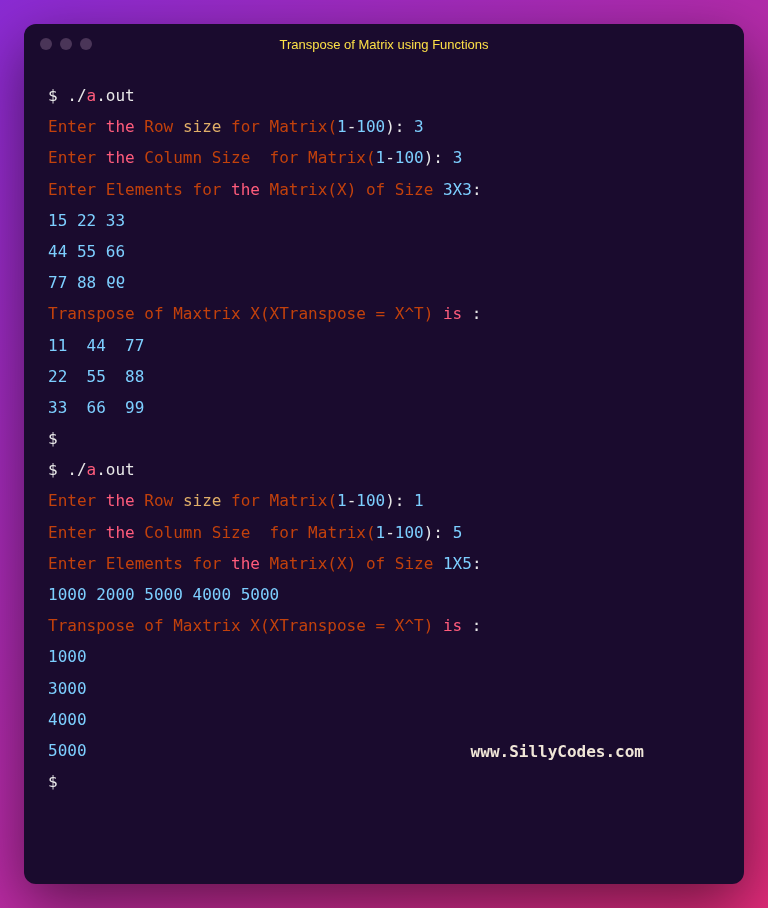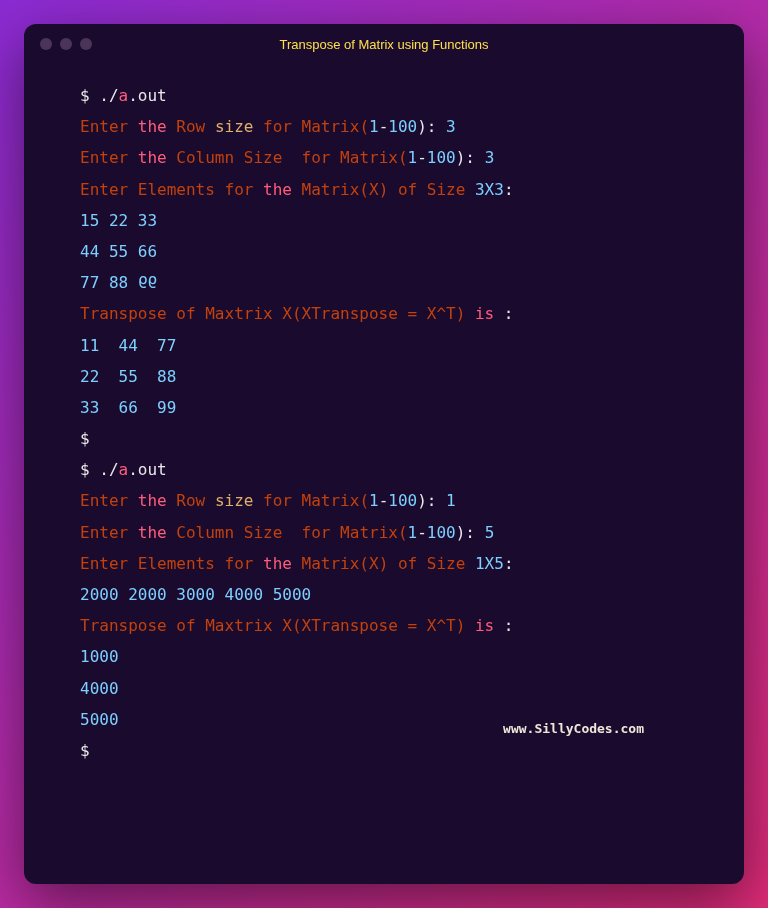--- a/index.html
+++ b/index.html
@@ -60,38 +60,37 @@
       font-family: -apple-system, BlinkMacSystemFont, sans-serif;
     }
     
     .terminal-body {
       flex: 1;
       padding: 16px 24px;
       font-size: 16px;
       line-height: 1.95;
       color: #d4d4d4;
       position: relative;
-      margin-left: 32px;
     }
     
     .line {
       white-space: pre;
     }
     .white { color: #e8e8e8; }
     .red { color: #ff5c7c; }
     .blue { color: #c2410c; }
     .cyan { color: #7dcfff; }
     .yellow { color: #e0af68; }
     
     .watermark {
       position: absolute;
       right: 100px;
-      top: 652px;
+      top: 672px;
       color: #f0e6d8;
-      font-size: 13px;
+      font-size: 16px;
       font-weight: bold;
     }
   </style>
 </head>
 <body>
 
 <div class="terminal-window">
   <div class="title-bar">
     <div class="traffic-lights">
       <div class="traffic-light"></div>
@@ -123,25 +122,26 @@
     <div class="line"><span class="white">$</span></div>
 
     <div class="line"><span class="white">$</span><span class="white"> </span><span class="white">./</span><span class="red">a</span><span class="white">.out</span></div>
 
     <div class="line"><span class="blue">Enter </span><span class="red">the</span><span class="blue"> Row </span><span class="yellow">size</span><span class="blue"> for </span><span class="blue">Matrix(</span><span class="cyan">1</span><span class="white">-</span><span class="cyan">100</span><span class="white">): </span><span class="cyan">1</span></div>
 
     <div class="line"><span class="blue">Enter </span><span class="red">the</span><span class="blue"> Column Size </span><span class="blue"> for </span><span class="blue">Matrix(</span><span class="cyan">1</span><span class="white">-</span><span class="cyan">100</span><span class="white">): </span><span class="cyan">5</span></div>
 
     <div class="line"><span class="blue">Enter Elements </span><span class="blue">for </span><span class="red">the</span><span class="blue"> Matrix(X) </span><span class="blue">of Size </span><span class="cyan">1X5</span><span class="white">:</span></div>
 
-    <div class="line"><span class="cyan">2000 2000 3000 4000 5000</span></div>
+    <div class="line"><span class="cyan">1000 2000 5000 4000 5000</span></div>
 
     <div class="line"><span class="blue">Transpose </span><span class="blue">of Maxtrix X(XTranspose = X^T) </span><span class="red">is</span><span class="white"> :</span></div>
 
     <div class="line"><span class="cyan">1000</span></div>
+    <div class="line"><span class="cyan">3000</span></div>
     <div class="line"><span class="cyan">4000</span></div>
     <div class="line"><span class="cyan">5000</span></div>
 
     <div class="line"><span class="white">$</span></div>
 
     <div class="watermark">www.SillyCodes.com</div>
   </div>
 </div>
 
 </body></html>

